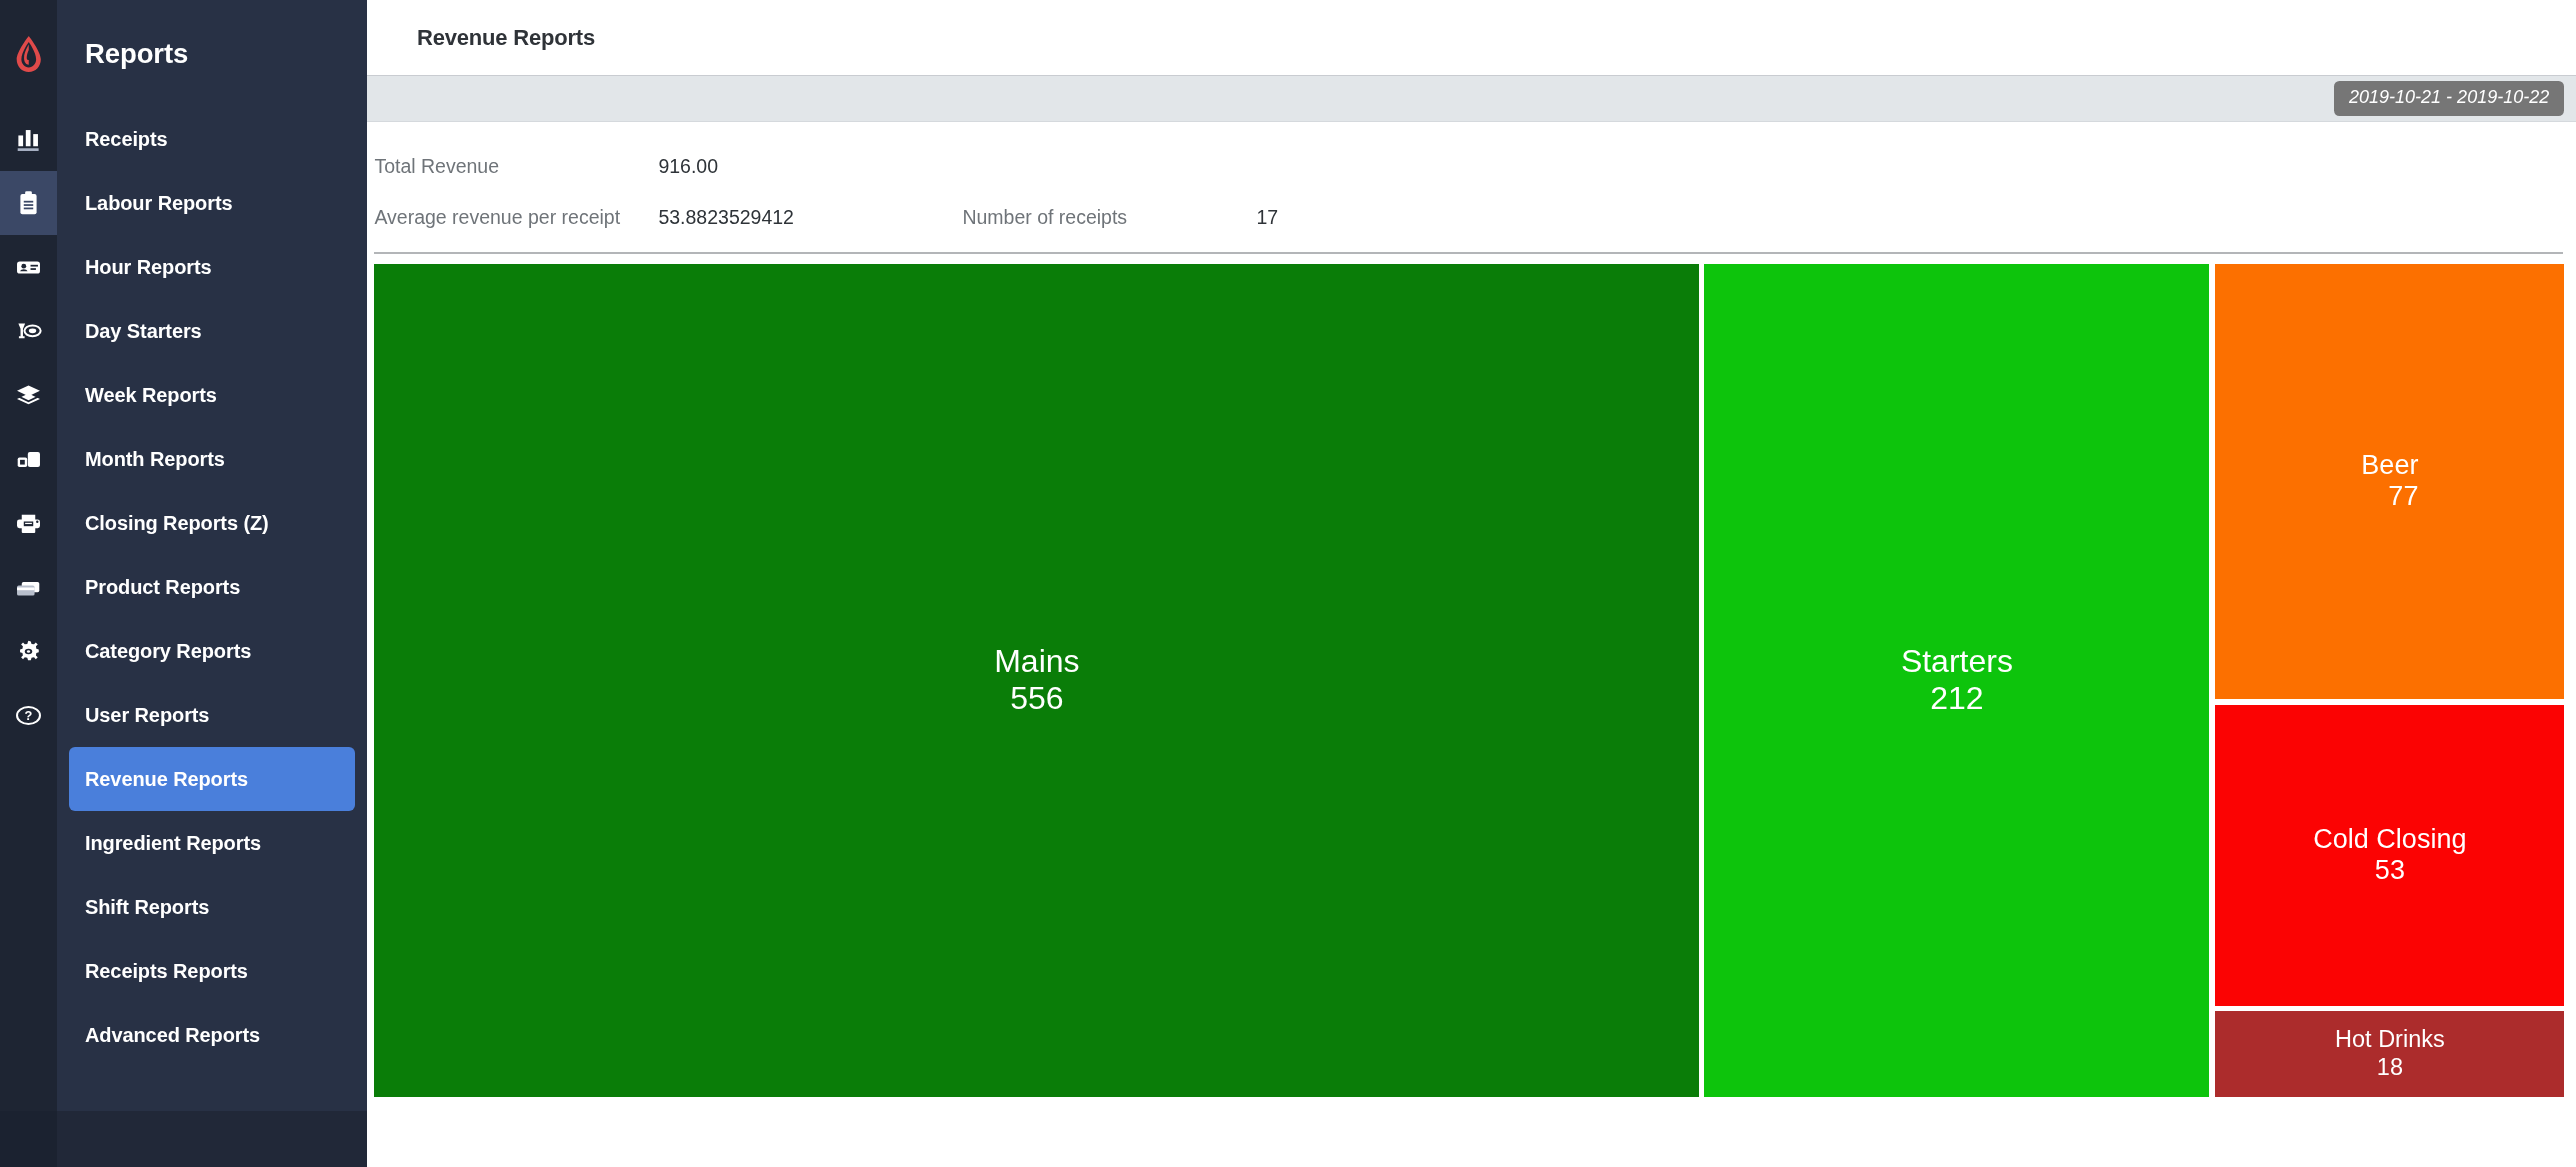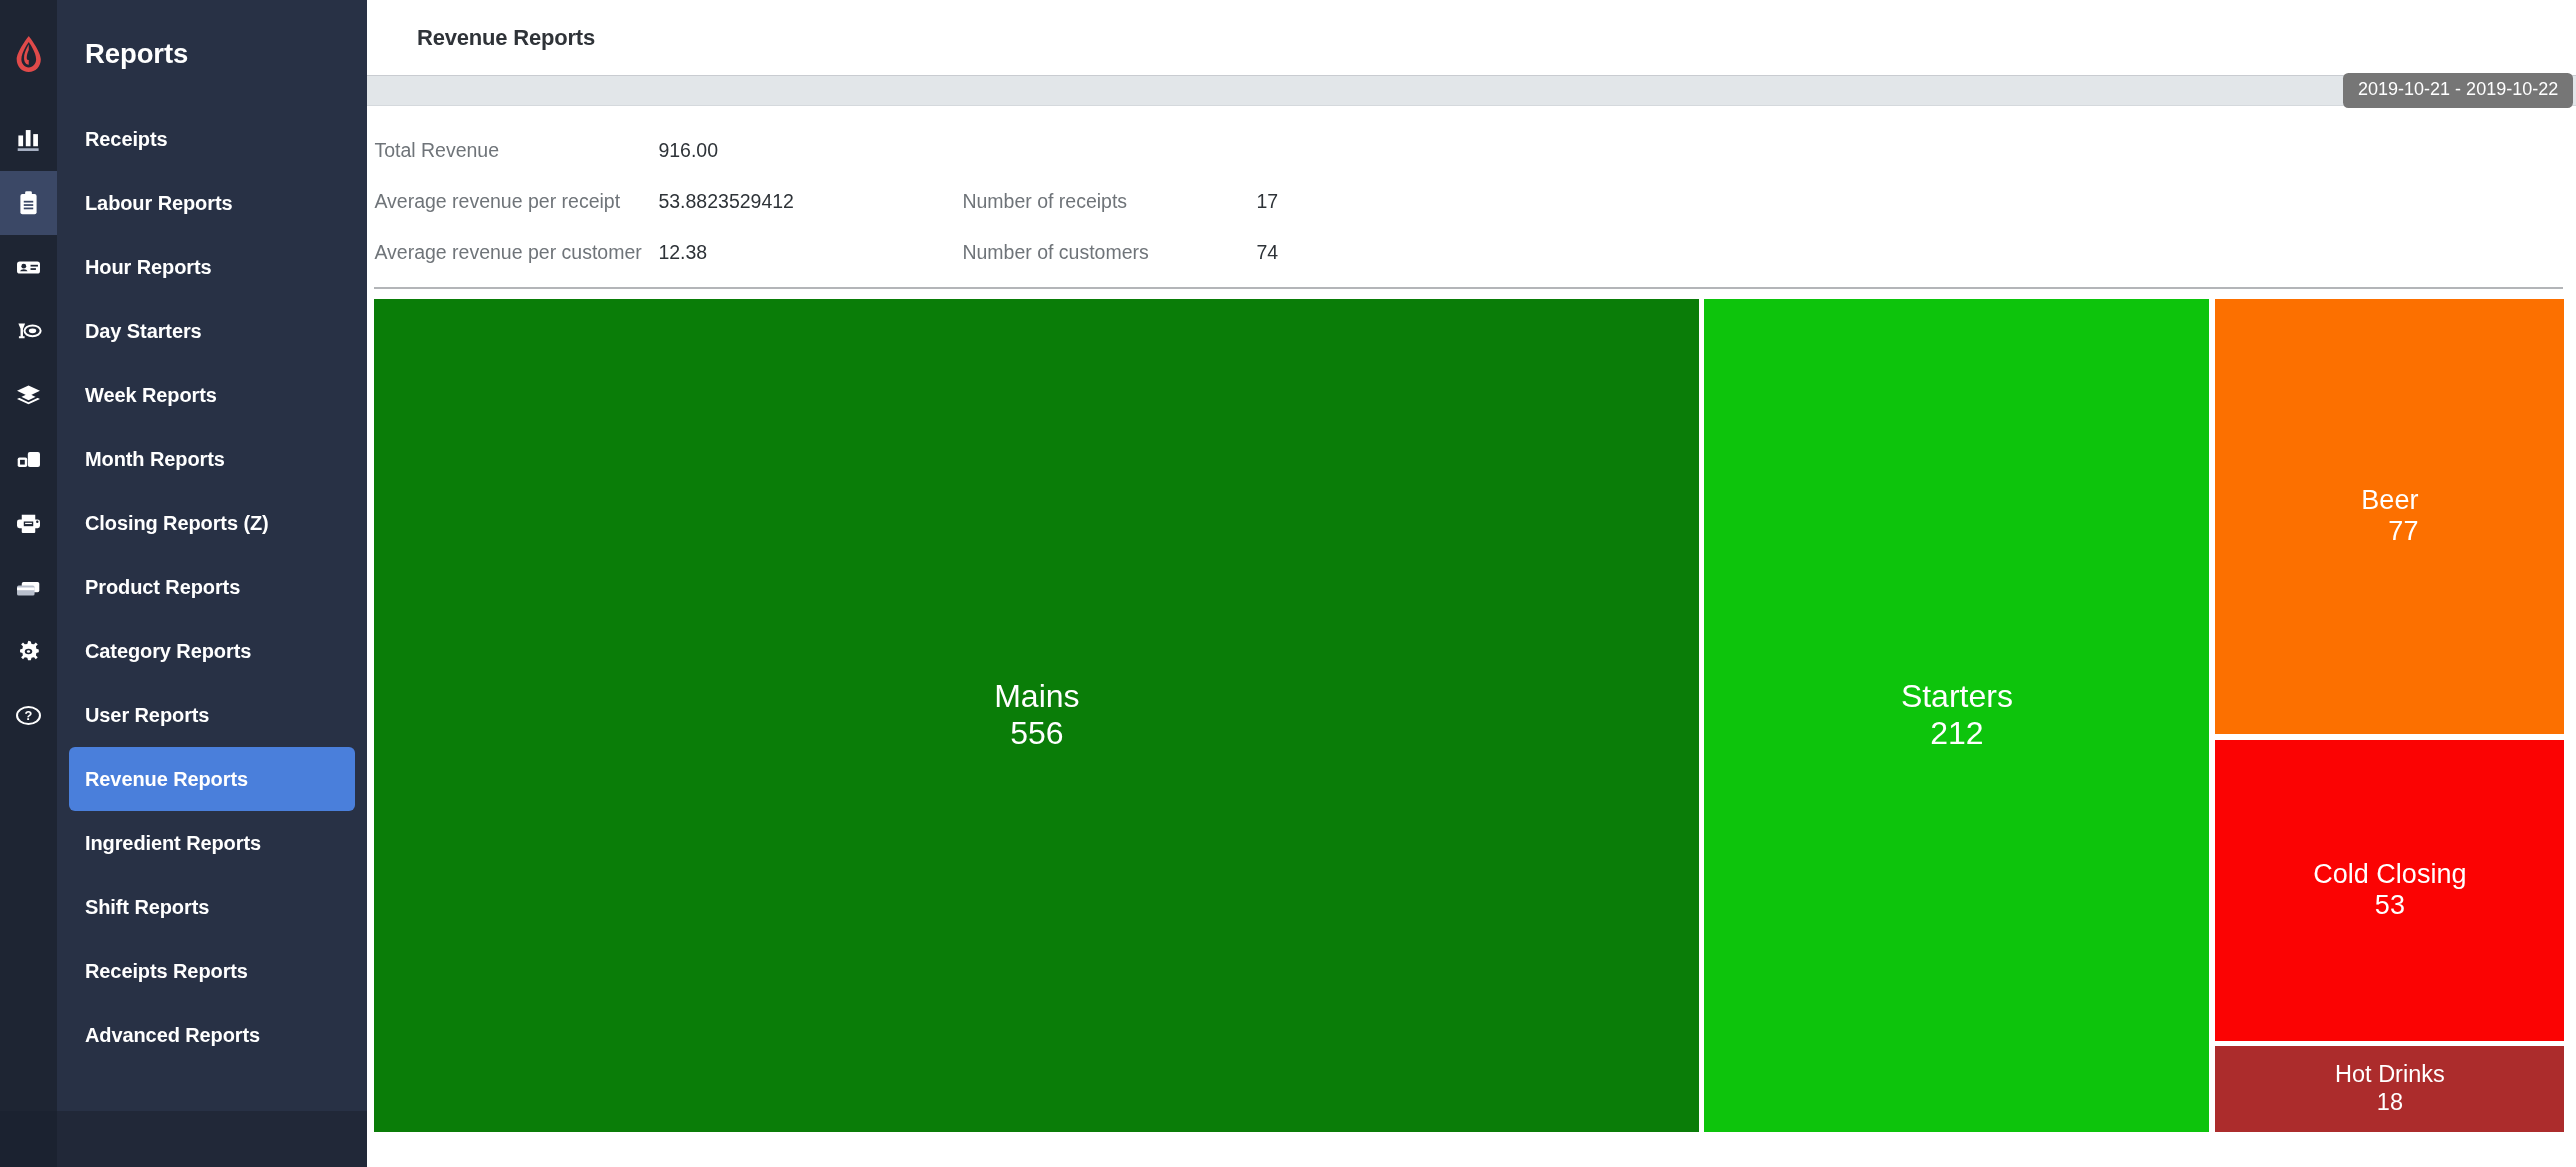--- a/index.html
+++ b/index.html
@@ -112,28 +112,29 @@
     border-bottom: 0.7px solid #c9ccd1;
   }
   .main-title {
     font-size: 22px;
     font-weight: bold;
     color: #2f3338;
     letter-spacing: -0.2px;
   }
 
   .toolbar {
-    height: 30px;
+    height: 46px;
     background: #e2e6e9;
     position: relative;
     display: flex;
     align-items: center;
     justify-content: flex-end;
-    padding-right: 3px;
+    padding-right: 12px;
     border-bottom: 0.7px solid #d5d9dd;
+    font-style: italic;
   }
   .date-badge {
     background: #767676;
     color: #ffffff;
     font-size: 18px;
     padding: 6.7px 14.8px 8px 14.8px;
     border-radius: 5.4px;
     white-space: nowrap;
     cursor: pointer;
   }
@@ -340,26 +341,20 @@
       <div class="stat-row">
         <span class="stat-label col-a" style="width:269px">Total Revenue</span>
         <span class="stat-value col-a" style="width:289px">916.00</span>
       </div>
       <div class="stat-row">
         <span class="stat-label" style="width:269px">Average revenue per receipt</span>
         <span class="stat-value" style="width:289px">53.8823529412</span>
         <span class="stat-label" style="width:279px">Number of receipts</span>
         <span class="stat-value" style="width:134px">17</span>
       </div>
-      <div class="stat-row">
-        <span class="stat-label" style="width:269px">Average revenue per customer</span>
-        <span class="stat-value" style="width:289px">12.38</span>
-        <span class="stat-label" style="width:279px">Number of customers</span>
-        <span class="stat-value" style="width:134px">74</span>
-      </div>
       <div class="divider"></div>
     </div>
 
     <div class="treemap-wrap">
       <div class="treemap">
 
         <div class="tile" id="tile-mains">
           <div class="tile-inner">
             <span class="tile-name">Mains</span>
             <span class="tile-value">556</span>

